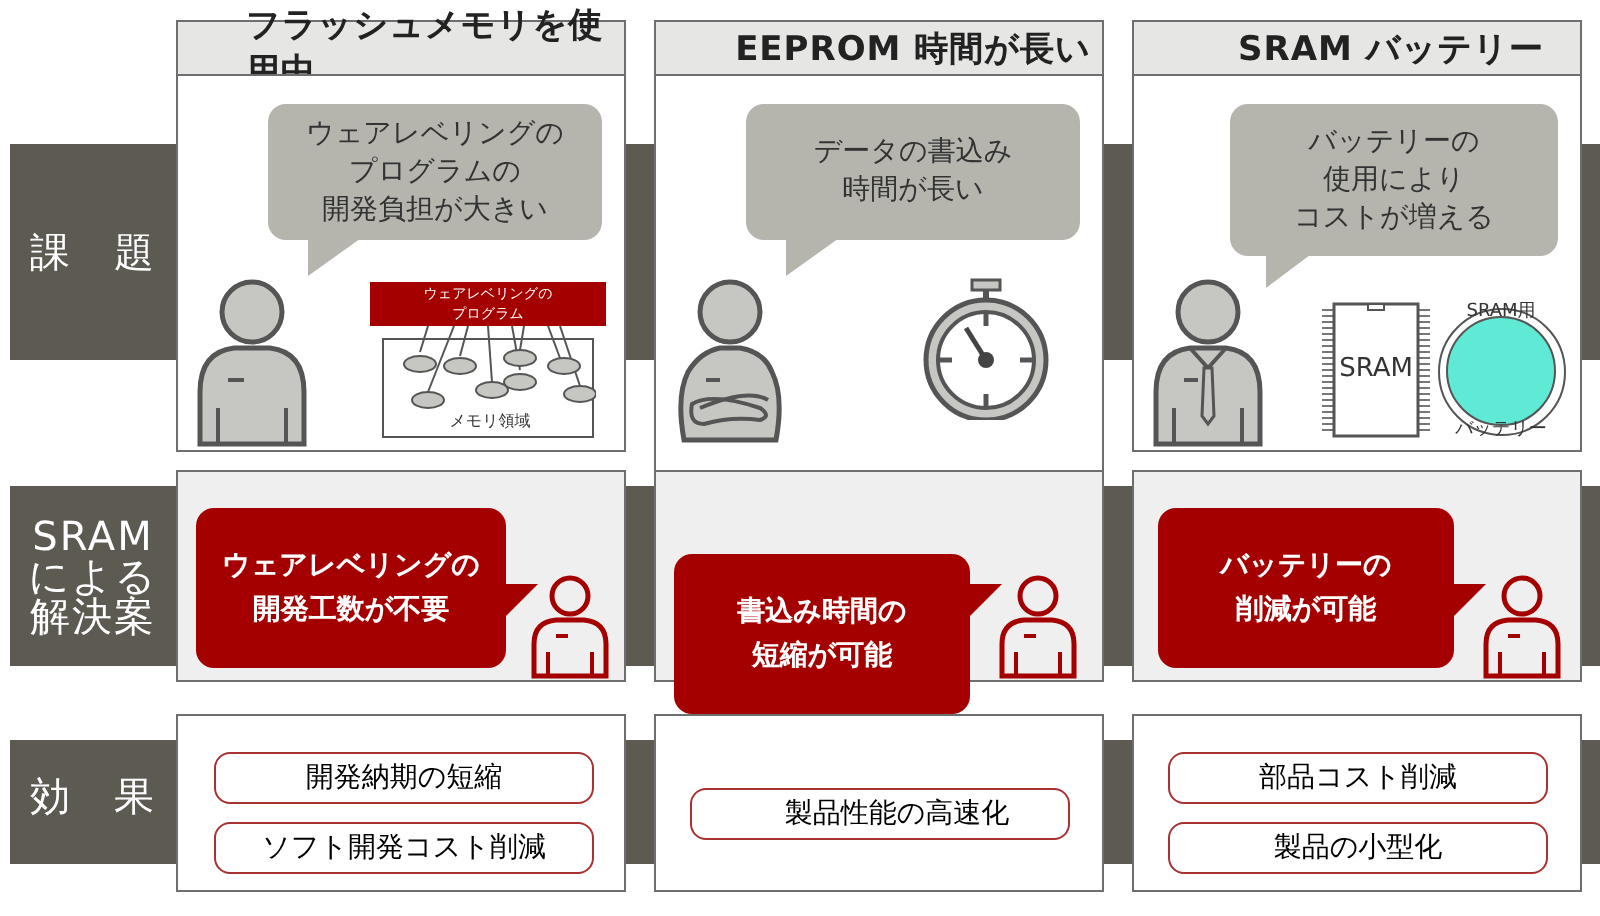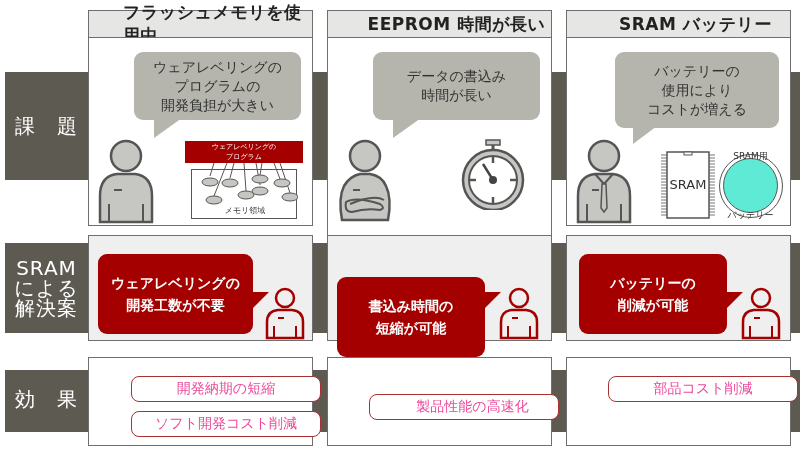--- a/index.html
+++ b/index.html
@@ -28,22 +28,22 @@
   }
 
   .red-bubble {
     position: absolute; background: #a50000; border-radius: 9px; color: #fff;
     font-size: 14px; font-weight: bold; line-height: 22px; text-align: center; white-space: pre-line;
     display: flex; align-items: center; justify-content: center;
   }
 
   .effect-pill {
     position: absolute; border: 1.5px solid #a83232; border-radius: 8px; background: #fff;
-    color: #ec4899; font-size: 14px; text-align: center; display: flex;
-    align-items: center; justify-content: center; margin-left: 24px;
+    color: #000000; font-size: 14px; text-align: center; display: flex;
+    align-items: center; justify-content: center;
   }
 
   .abs { position: absolute; }
 </style>
 </head>
 <body>
 
 <div class="band" style="left:5px; top:72px; width:795px; height:108px;"></div>
 <div class="band" style="left:5px; top:243px; width:795px; height:90px;"></div>
 <div class="band" style="left:5px; top:370px; width:795px; height:62px;"></div>
@@ -252,13 +252,14 @@
   <svg class="abs" style="left:173px; top:50px;" width="42" height="54" viewBox="0 0 42 54">
     <circle cx="21" cy="12" r="9" fill="none" stroke="#a50000" stroke-width="2.5"></circle>
     <path d="M3,52 L3,36 Q3,25 14,24 L28,24 Q39,25 39,36 L39,52 Z" fill="none" stroke="#a50000" stroke-width="2.5"></path>
     <line x1="10" y1="40" x2="10" y2="52" stroke="#a50000" stroke-width="2"></line>
     <line x1="32" y1="40" x2="32" y2="52" stroke="#a50000" stroke-width="2"></line>
     <line x1="14" y1="32" x2="20" y2="32" stroke="#a50000" stroke-width="2"></line>
   </svg>
 </div>
 <div class="box" style="left:566px; top:357px; width:225px; height:89px;">
   <div class="effect-pill" style="left:17px; top:18px; width:190px; height:26px;">部品コスト削減</div>
+  <div class="effect-pill" style="left:17px; top:53px; width:190px; height:26px;">製品の小型化</div>
 </div>
 
 </body></html>

